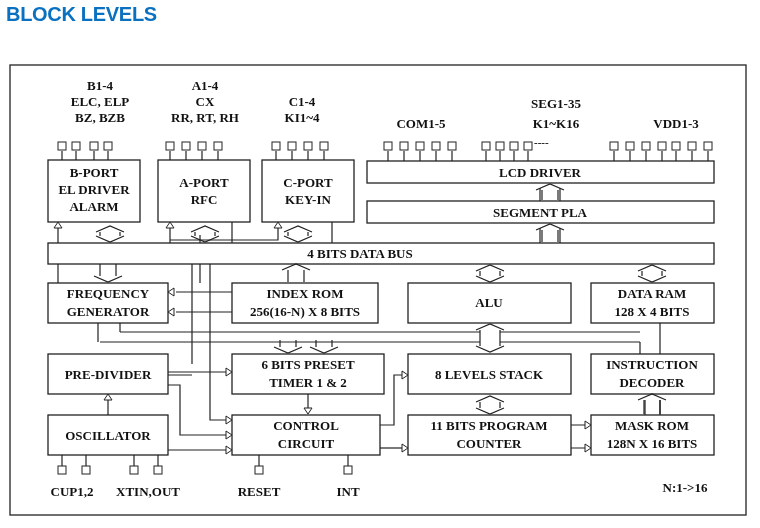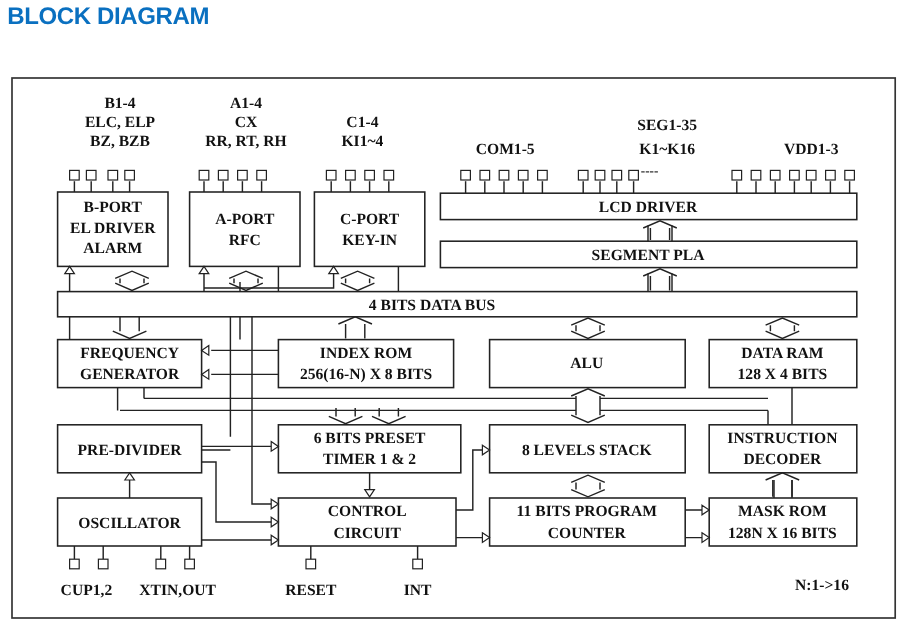--- a/index.html
+++ b/index.html
@@ -12,21 +12,21 @@
   svg { position: absolute; left: 0; top: 0; }
   .t { font-family: "Liberation Serif", serif; font-weight: bold; fill: #111; }
   .blk { fill: #fff; stroke: #222; stroke-width: 1.3; }
   .ln { stroke: #222; stroke-width: 1.2; fill: none; }
   .pin { fill: #fff; stroke: #222; stroke-width: 1; }
   .arw { fill: #fff; stroke: #222; stroke-width: 1; }
 </style>
 </head>
 <body>
 
-<div class="heading">BLOCK DIAGRAM</div>
+<div class="heading">BLOCK LEVELS</div>
 
 <svg width="760" height="528" viewBox="0 0 760 528">
 
   <rect x="10" y="65" width="736" height="450" fill="#fff" stroke="#333" stroke-width="1.4"></rect>
 
   <g>
     <text class="t" font-size="13" x="100" y="90" text-anchor="middle">B1-4</text>
     <text class="t" font-size="13" x="100" y="106" text-anchor="middle">ELC, ELP</text>
     <text class="t" font-size="13" x="100" y="122" text-anchor="middle">BZ, BZB</text>
   </g>

